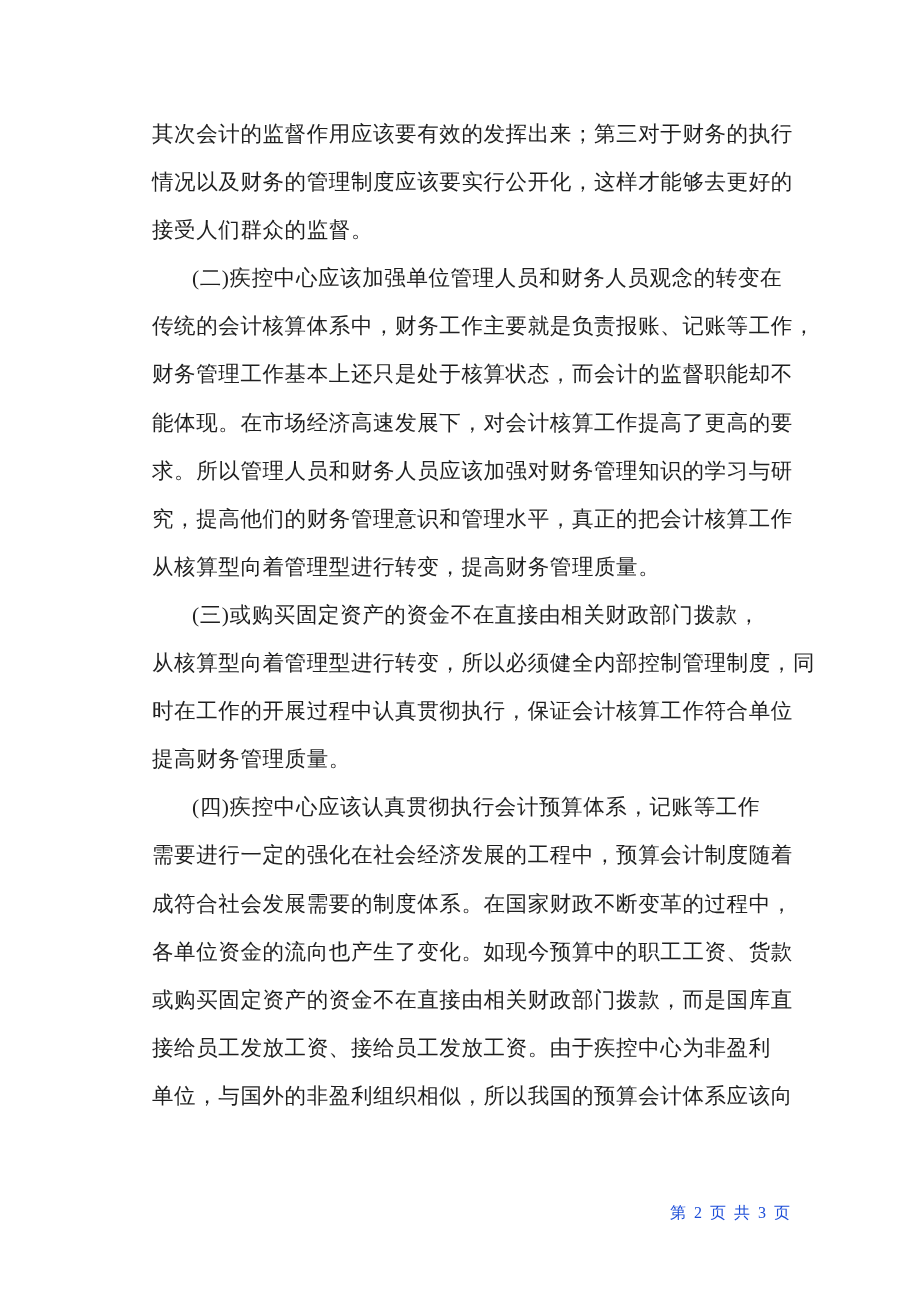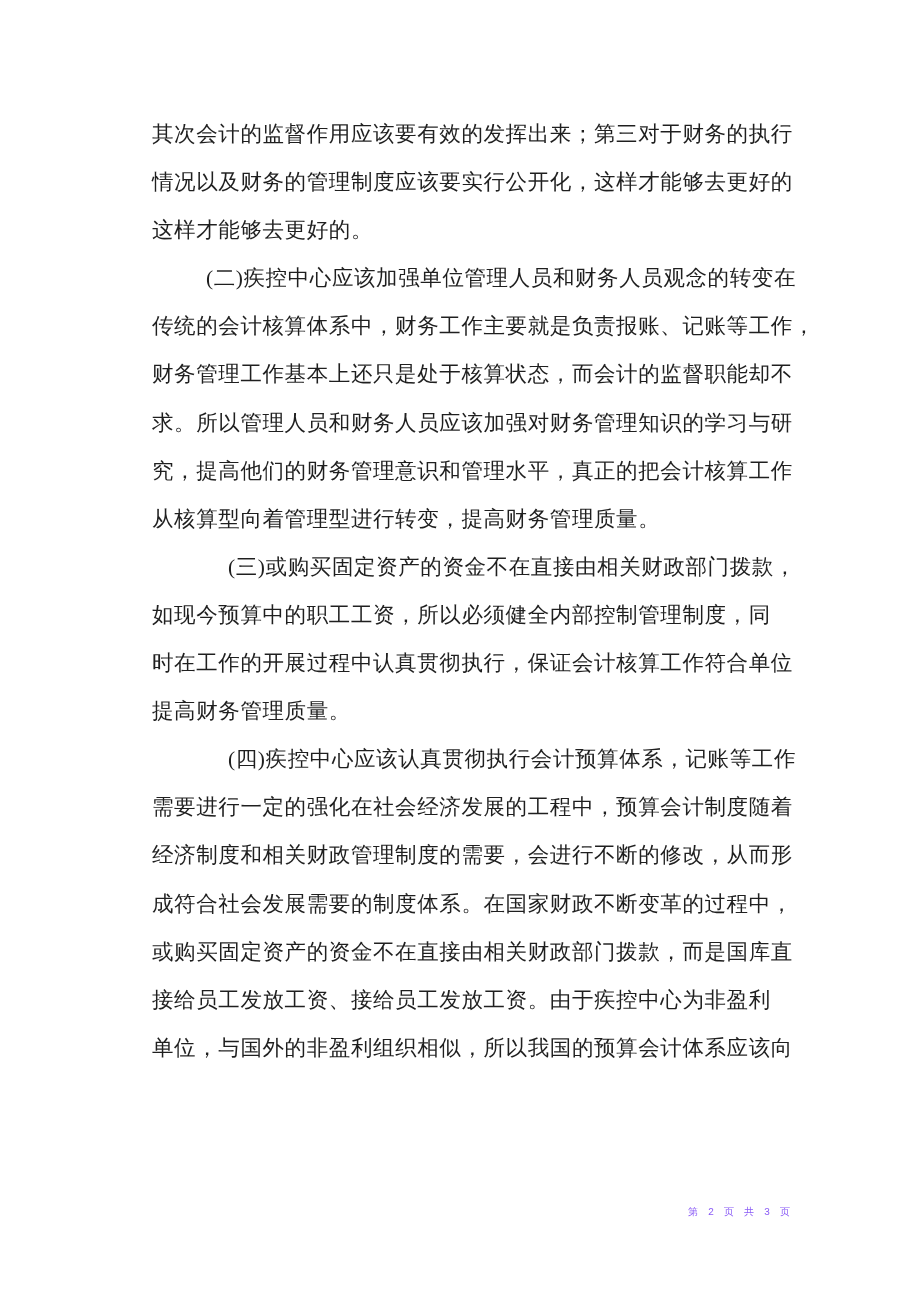--- a/index.html
+++ b/index.html
@@ -27,55 +27,55 @@
   .line {
     font-size: 21.5px;
     line-height: 48.1px;
     letter-spacing: 0.6px;
     color: #1f1f1f;
     white-space: nowrap;
     font-family: "Liberation Serif", "DejaVu Serif", serif;
   }
   .line.indent {
     padding-left: 40px;
-    text-align: right;
   }
   .footer {
     position: absolute;
     right: 140px;
     top: 1204px;
-    font-size: 10px;
+    font-size: 16px;
     line-height: 18px;
     letter-spacing: 2px;
-    color: #8b5cf6;
-    font-family: Liberation Mono, monospace;
+    color: #1d4ed8;
+    font-family: Liberation Serif, serif;
     white-space: nowrap;
   }
 </style>
 </head>
 <body>
 
 <div class="page">
   <div class="doc-body">
 
   <div class="line">其次会计的监督作用应该要有效的发挥出来；第三对于财务的执行</div>
       <div class="line">情况以及财务的管理制度应该要实行公开化，这样才能够去更好的</div>
-      <div class="line">这样才能够去更好的。</div>
+      <div class="line">接受人们群众的监督。</div>
       <div class="line indent">(二)疾控中心应该加强单位管理人员和财务人员观念的转变在</div>
       <div class="line">传统的会计核算体系中，财务工作主要就是负责报账、记账等工作，</div>
       <div class="line">财务管理工作基本上还只是处于核算状态，而会计的监督职能却不</div>
+      <div class="line">能体现。在市场经济高速发展下，对会计核算工作提高了更高的要</div>
       <div class="line">求。所以管理人员和财务人员应该加强对财务管理知识的学习与研</div>
       <div class="line">究，提高他们的财务管理意识和管理水平，真正的把会计核算工作</div>
       <div class="line">从核算型向着管理型进行转变，提高财务管理质量。</div>
       <div class="line indent">(三)或购买固定资产的资金不在直接由相关财政部门拨款，</div>
-      <div class="line">如现今预算中的职工工资，所以必须健全内部控制管理制度，同</div>
+      <div class="line">从核算型向着管理型进行转变，所以必须健全内部控制管理制度，同</div>
       <div class="line">时在工作的开展过程中认真贯彻执行，保证会计核算工作符合单位</div>
       <div class="line">提高财务管理质量。</div>
       <div class="line indent">(四)疾控中心应该认真贯彻执行会计预算体系，记账等工作</div>
       <div class="line">需要进行一定的强化在社会经济发展的工程中，预算会计制度随着</div>
-      <div class="line">经济制度和相关财政管理制度的需要，会进行不断的修改，从而形</div>
       <div class="line">成符合社会发展需要的制度体系。在国家财政不断变革的过程中，</div>
+      <div class="line">各单位资金的流向也产生了变化。如现今预算中的职工工资、货款</div>
       <div class="line">或购买固定资产的资金不在直接由相关财政部门拨款，而是国库直</div>
       <div class="line">接给员工发放工资、接给员工发放工资。由于疾控中心为非盈利</div>
       <div class="line">单位，与国外的非盈利组织相似，所以我国的预算会计体系应该向</div>
     </div>
   <div class="footer">第 2 页 共 3 页</div>
 </div>
 
 </body></html>

